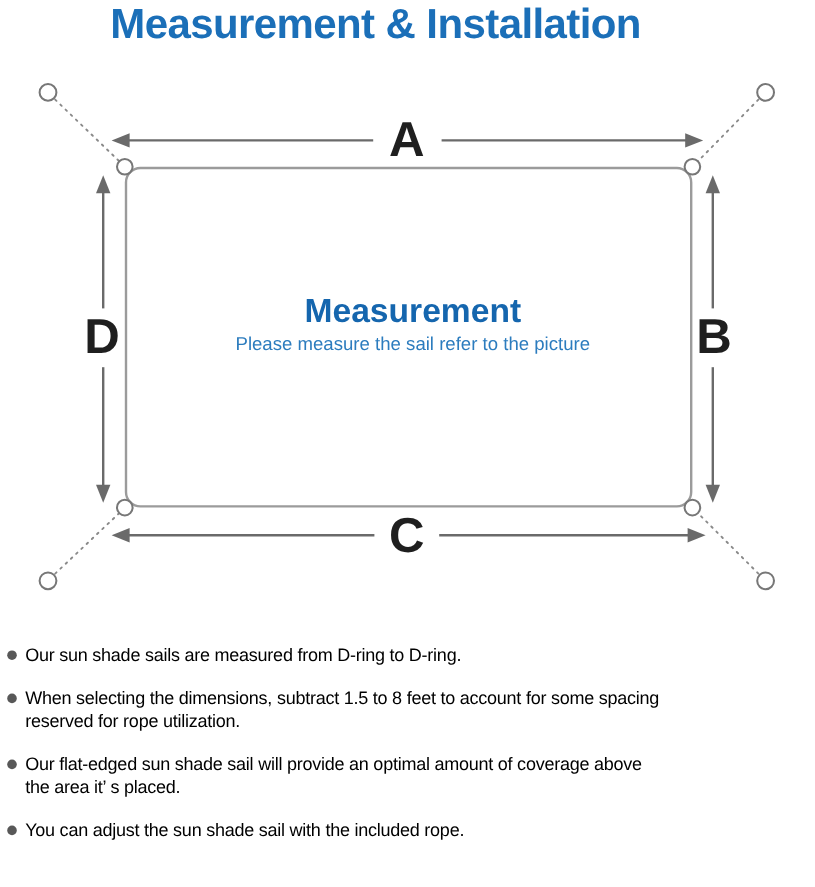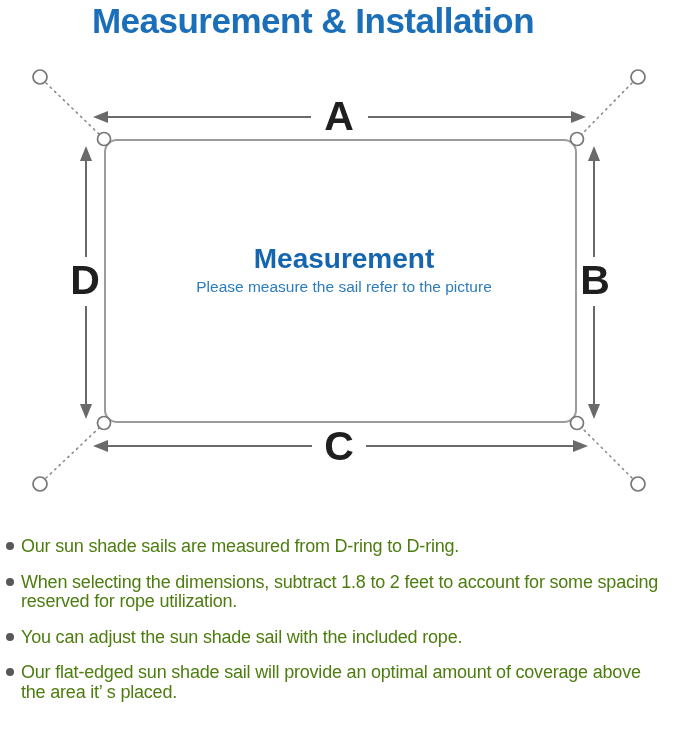--- a/index.html
+++ b/index.html
@@ -30,22 +30,22 @@
   .anchor-circle,.d-ring{fill:#ffffff;stroke:#777777;stroke-width:1.7;}
   .rope-dotted{stroke:#8a8a8a;stroke-width:1.6;stroke-dasharray:1.5 4.5;stroke-linecap:round;fill:none;}
   .arrow-line{stroke:#6a6a6a;stroke-width:2;fill:none;}
   .arrow-head{fill:#6a6a6a;stroke:none;}
   .notes{
     position:absolute;top:537px;left:6px;width:666px;
   }
   .note-item{
     display:flex;align-items:flex-start;
     margin-bottom:16px;
-    color:#4d7c0f;
-    font-size:18px;line-height:19.5px;letter-spacing:-0.2px;
+    color:#000000;
+    font-size:15px;line-height:19.5px;letter-spacing:-0.2px;
     white-space:pre-line;
     justify-content:flex-end;
   }
   .note-dot{
     flex:none;width:8px;height:8px;border-radius:50%;
     background:#585858;margin:5px 7px 0 0;
   }
   .note-text{flex:1;}
 </style>
 </head>
@@ -100,25 +100,25 @@
   <text class="svg-center-sub" x="344" y="292" text-anchor="middle">Please measure the sail refer to the picture</text>
 </svg>
 
 <div class="notes">
   <div class="note-item">
     <span class="note-dot"></span>
     <span class="note-text">Our sun shade sails are measured from D-ring to D-ring.</span>
   </div>
   <div class="note-item">
     <span class="note-dot"></span>
-    <span class="note-text">When selecting the dimensions, subtract 1.8 to 2 feet to account for some spacing
+    <span class="note-text">When selecting the dimensions, subtract 1.5 to 8 feet to account for some spacing
 reserved for rope utilization.</span>
-  </div>
-  <div class="note-item">
-    <span class="note-dot"></span>
-    <span class="note-text">You can adjust the sun shade sail with the included rope.</span>
   </div>
   <div class="note-item">
     <span class="note-dot"></span>
     <span class="note-text">Our flat-edged sun shade sail will provide an optimal amount of coverage above
 the area it’ s placed.</span>
   </div>
+  <div class="note-item">
+    <span class="note-dot"></span>
+    <span class="note-text">You can adjust the sun shade sail with the included rope.</span>
+  </div>
 </div>
 
 </body></html>

